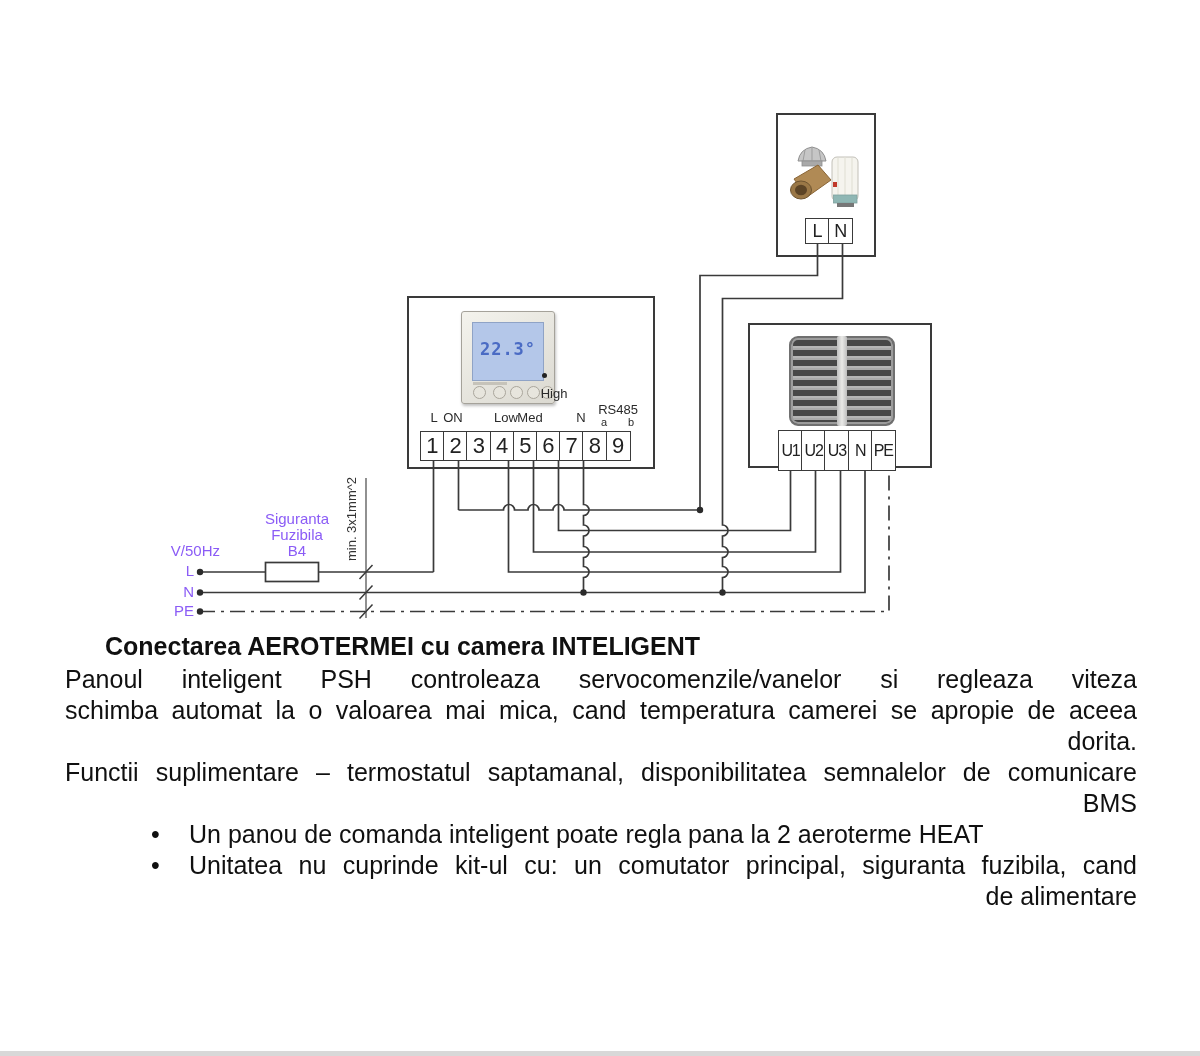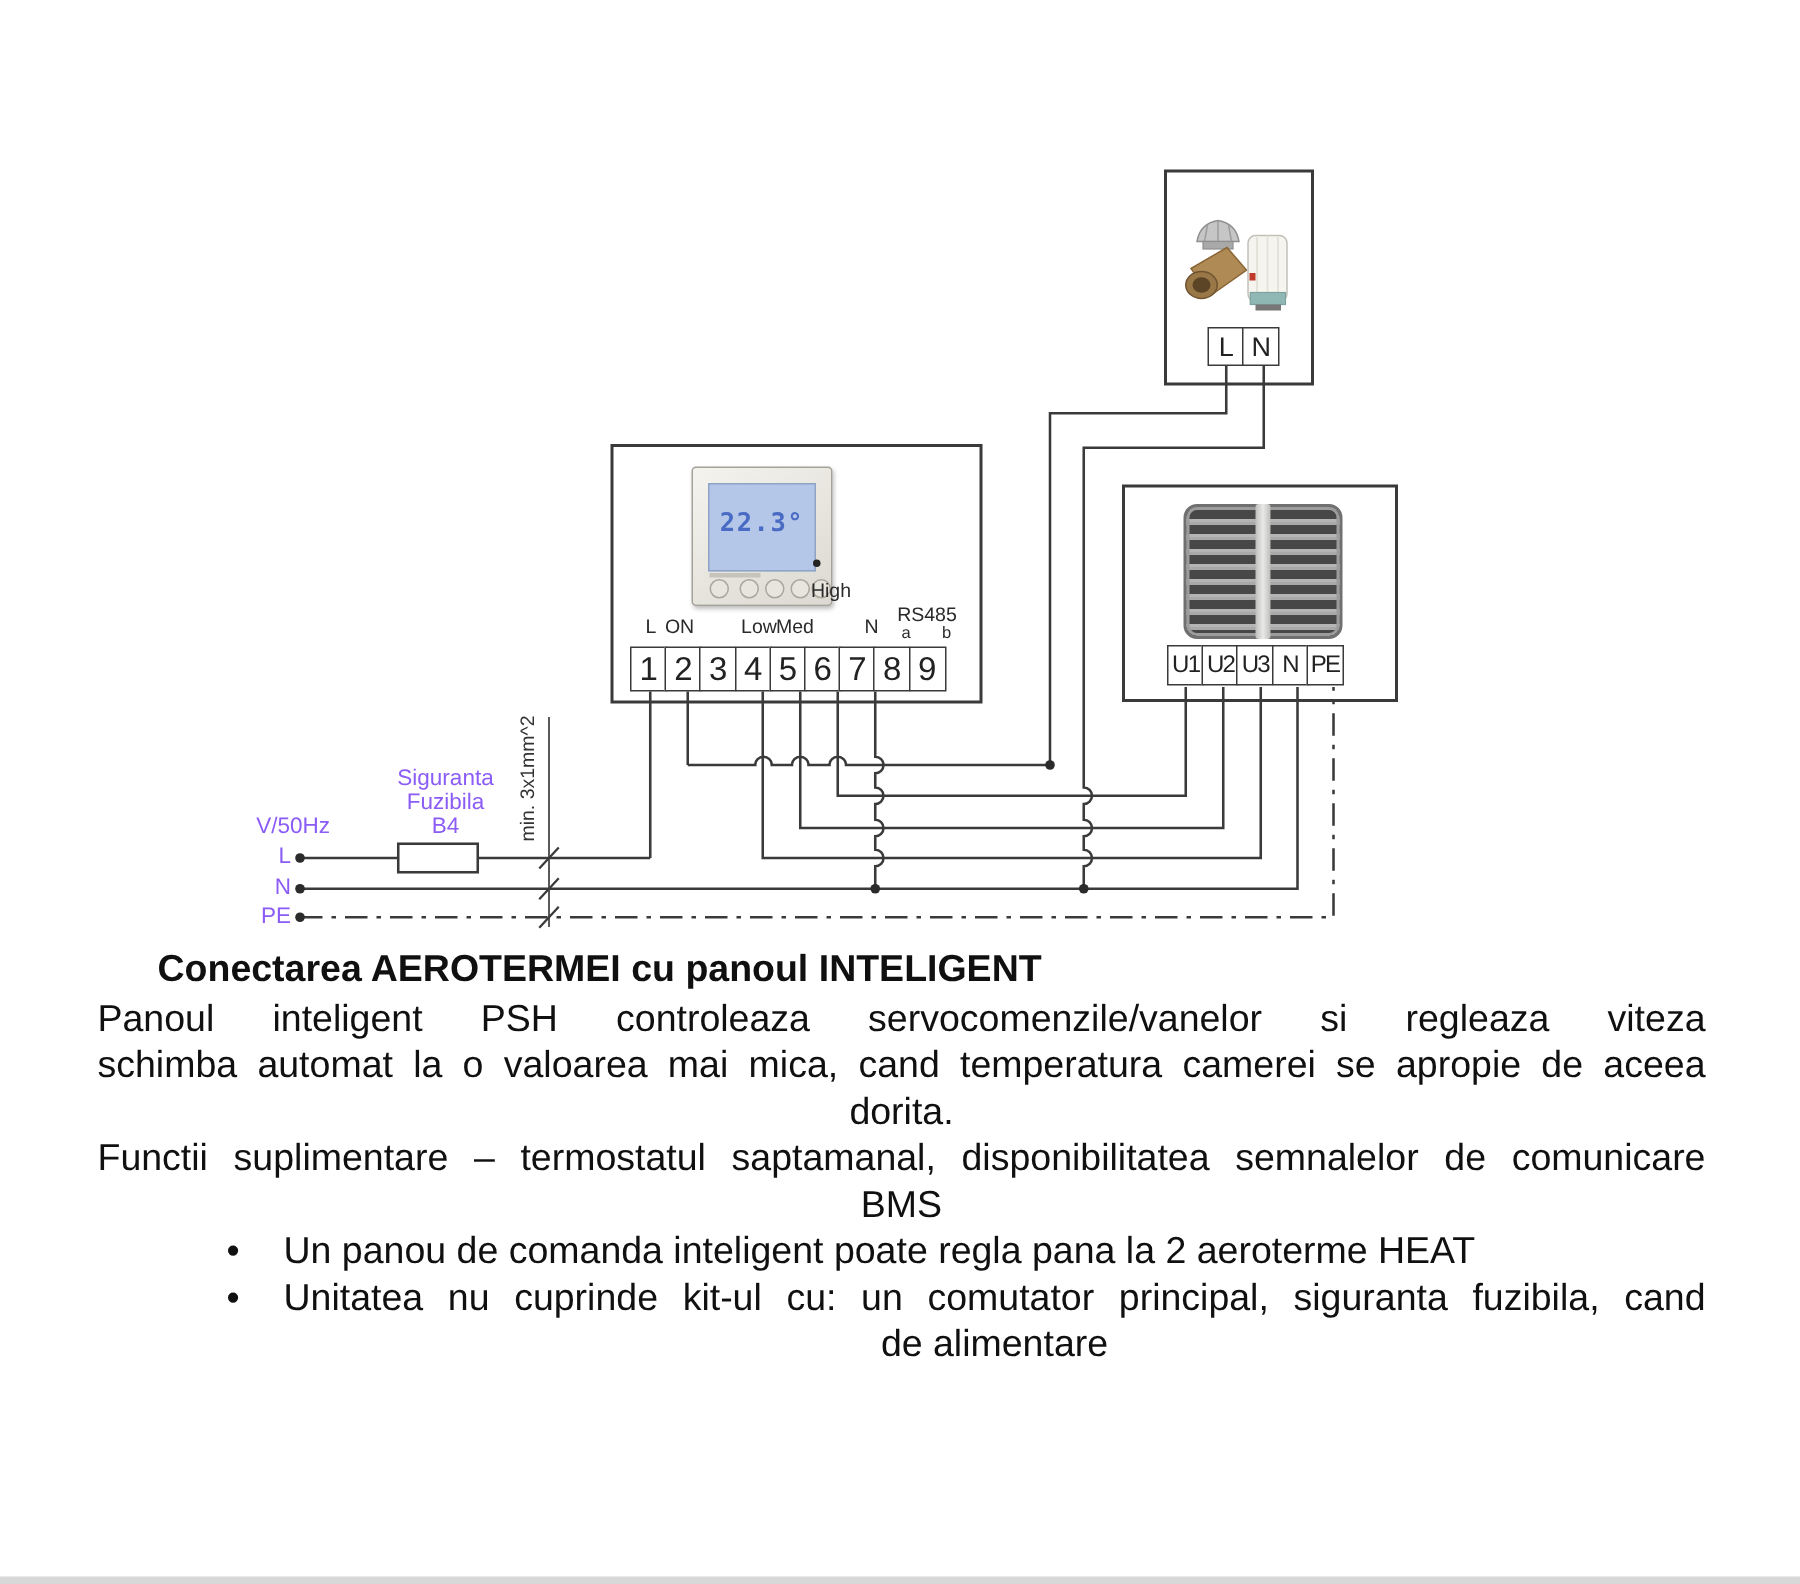--- a/index.html
+++ b/index.html
@@ -10,21 +10,21 @@
 
   
   .box { position:absolute; border:2px solid #3a3a3a; background:transparent; box-sizing:border-box; }
 
   
   .cellrow { position:absolute; display:flex; }
   .cell { box-sizing:border-box; border:1.7px solid #3a3a3a; background:#fff;
           display:flex; align-items:center; justify-content:center; margin-left:-1.7px; color:#222; }
   .cell:first-child { margin-left:0; }
   .tcell { width:24.9px; height:30px; font-size:22px; }
-  .fcell { width:24.9px; height:27px; font-size:16px; letter-spacing:-1.2px; }
+  .fcell { width:24.9px; height:41px; font-size:16px; letter-spacing:-1.2px; }
   .vcell { width:25px;  height:26px; font-size:18px; }
 
   .tlabel { position:absolute; transform:translateX(-50%); font-size:13px; white-space:nowrap; color:#2a2a2a; }
   .sublabel { position:absolute; transform:translateX(-50%); font-size:11px; color:#2a2a2a; }
 
   
   .thermo { position:absolute; left:461px; top:311px; width:92px; height:91px;
             background:linear-gradient(145deg,#f4f3ed,#dbd9d1); border:1px solid #a5a29a;
             border-radius:3px; box-shadow:1px 2px 3px rgba(0,0,0,.25); }
   .thermo-screen { position:absolute; left:10px; top:10px; width:70px; height:57px;
@@ -49,21 +49,21 @@
   .plabel { position:absolute; font-size:15px; text-align:right; width:54px; color:#8b5cf6; }
   .fuse-label { position:absolute; left:247px; top:511px; width:100px; text-align:center;
                 font-size:15px; line-height:16px; color:#8b5cf6; }
   .cable-label { position:absolute; left:297px; top:511px; width:110px; height:16px; text-align:center;
                  font-size:13px; color:#333; transform:rotate(-90deg); }
 
   
   .textblock { position:absolute; left:65px; top:631px; width:1072px; font-size:25px; line-height:31px; color:#101010; }
   .heading { font-weight:bold; padding-left:40px; line-height:30px; margin-bottom:3px; white-space:nowrap; }
   .jline { text-align:justify; text-align-last:justify; }
-  .plain { text-align:center; }
+  .plain { text-align:right; }
   ul.bullets { list-style:none; margin:0; padding:0; }
   ul.bullets li { position:relative; padding-left:124px; }
   .bdot { position:absolute; left:86px; top:0; }
 
   .bottom-strip { position:absolute; left:0; top:1051px; width:1200px; height:5px; background:#d8d8d8; }
 </style>
 </head>
 <body>
 
 <div class="page">
@@ -187,21 +187,21 @@
 
   <div class="fuse-label">
     <div>Siguranta</div>
     <div>Fuzibila</div>
     <div>B4</div>
   </div>
 
   <div class="cable-label">min. 3x1mm^2</div>
 
   <div class="textblock">
-    <div class="heading">Conectarea AEROTERMEI cu panoul INTELIGENT</div>
+    <div class="heading">Conectarea AEROTERMEI cu camera INTELIGENT</div>
 
     <div>
       <div class="jline">Panoul inteligent PSH controleaza servocomenzile/vanelor si regleaza viteza</div>
       <div class="jline">schimba automat la o valoarea mai mica, cand temperatura camerei se apropie de aceea</div>
       <div class="plain">dorita.</div>
     </div>
 
     <div>
       <div class="jline">Functii suplimentare – termostatul saptamanal, disponibilitatea semnalelor de comunicare</div>
       <div class="plain">BMS</div>

